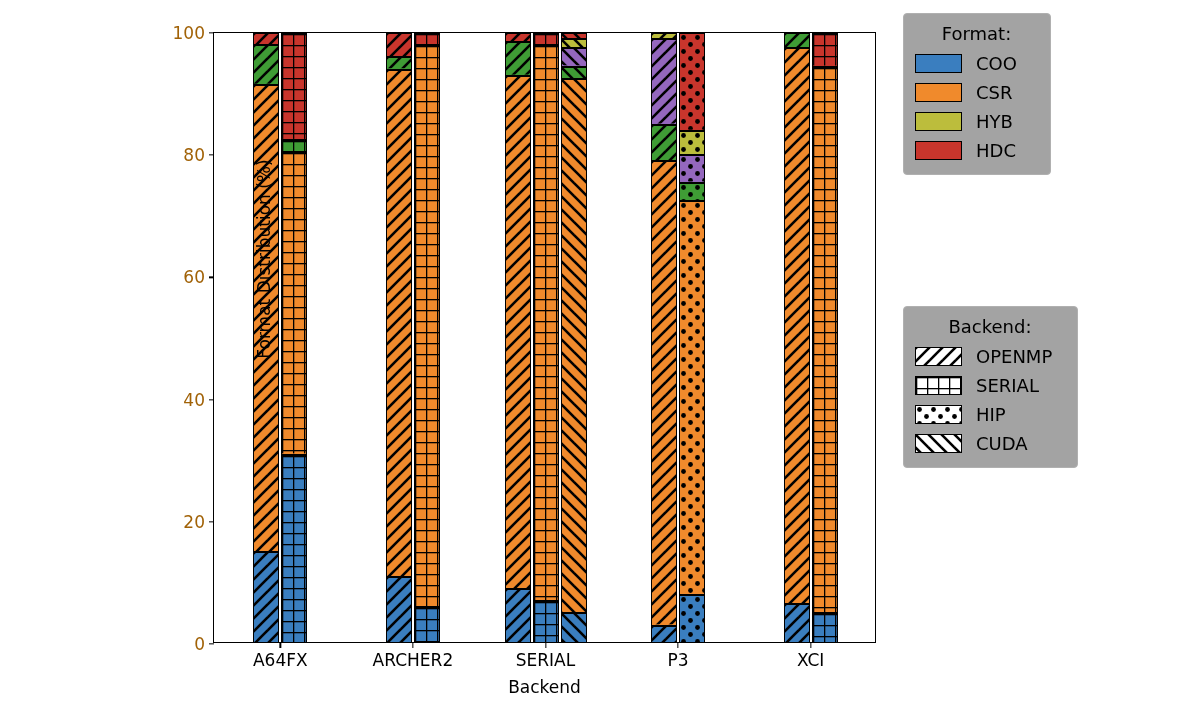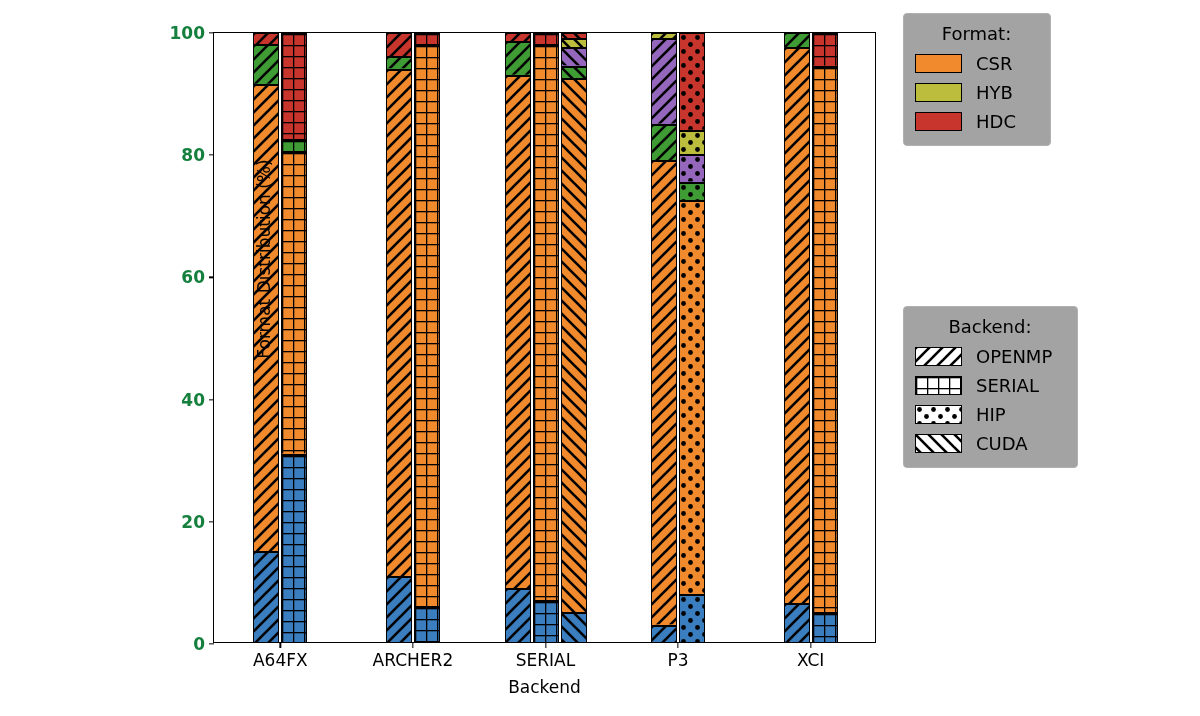--- a/index.html
+++ b/index.html
@@ -23,21 +23,21 @@
     position:absolute;
     left:-60px; top:216px;
     width:220px;
     transform:rotate(-90deg);
     transform-origin:center center;
     text-align:center;
     font-size:17px;color:#000;
     white-space:nowrap;
   }
   .ytick{position:absolute;right:calc(100% + 9px);transform:translateY(-50%);
-         font-size:17px;color:#15803d;white-space:nowrap;font-weight:bold;}
+         font-size:17px;color:#a16207;white-space:nowrap;}
   .ytickmark{position:absolute;right:100%;width:5.5px;height:1.3px;background:#000;
              transform:translateY(-50%);}
 
   
   #xlabel{
     position:absolute;
     left:0;right:0;top:calc(100% + 35px);
     text-align:center;font-size:17px;color:#000;
   }
   .xtick{position:absolute;top:calc(100% + 8px);transform:translateX(-50%);
@@ -645,20 +645,24 @@
       <div class="xtick" style="left: 464.1px;">P3</div>
       <div class="xtickmark" style="left: 464.1px;"></div>
       <div class="xtick" style="left: 596.7px;">XCI</div>
       <div class="xtickmark" style="left: 596.7px;"></div>
     </div>
 
   <div class="legend" id="legend-format">
     <div class="legend-title">Format:</div>
     <div id="format-legend-rows">
         <div class="legend-row">
+          <div class="legend-swatch" style="background: rgb(58, 126, 191);"></div>
+          <div class="legend-label">COO</div>
+        </div>
+        <div class="legend-row">
           <div class="legend-swatch" style="background: rgb(240, 138, 44);"></div>
           <div class="legend-label">CSR</div>
         </div>
         <div class="legend-row">
           <div class="legend-swatch" style="background: rgb(188, 189, 60);"></div>
           <div class="legend-label">HYB</div>
         </div>
         <div class="legend-row">
           <div class="legend-swatch" style="background: rgb(200, 53, 44);"></div>
           <div class="legend-label">HDC</div>

